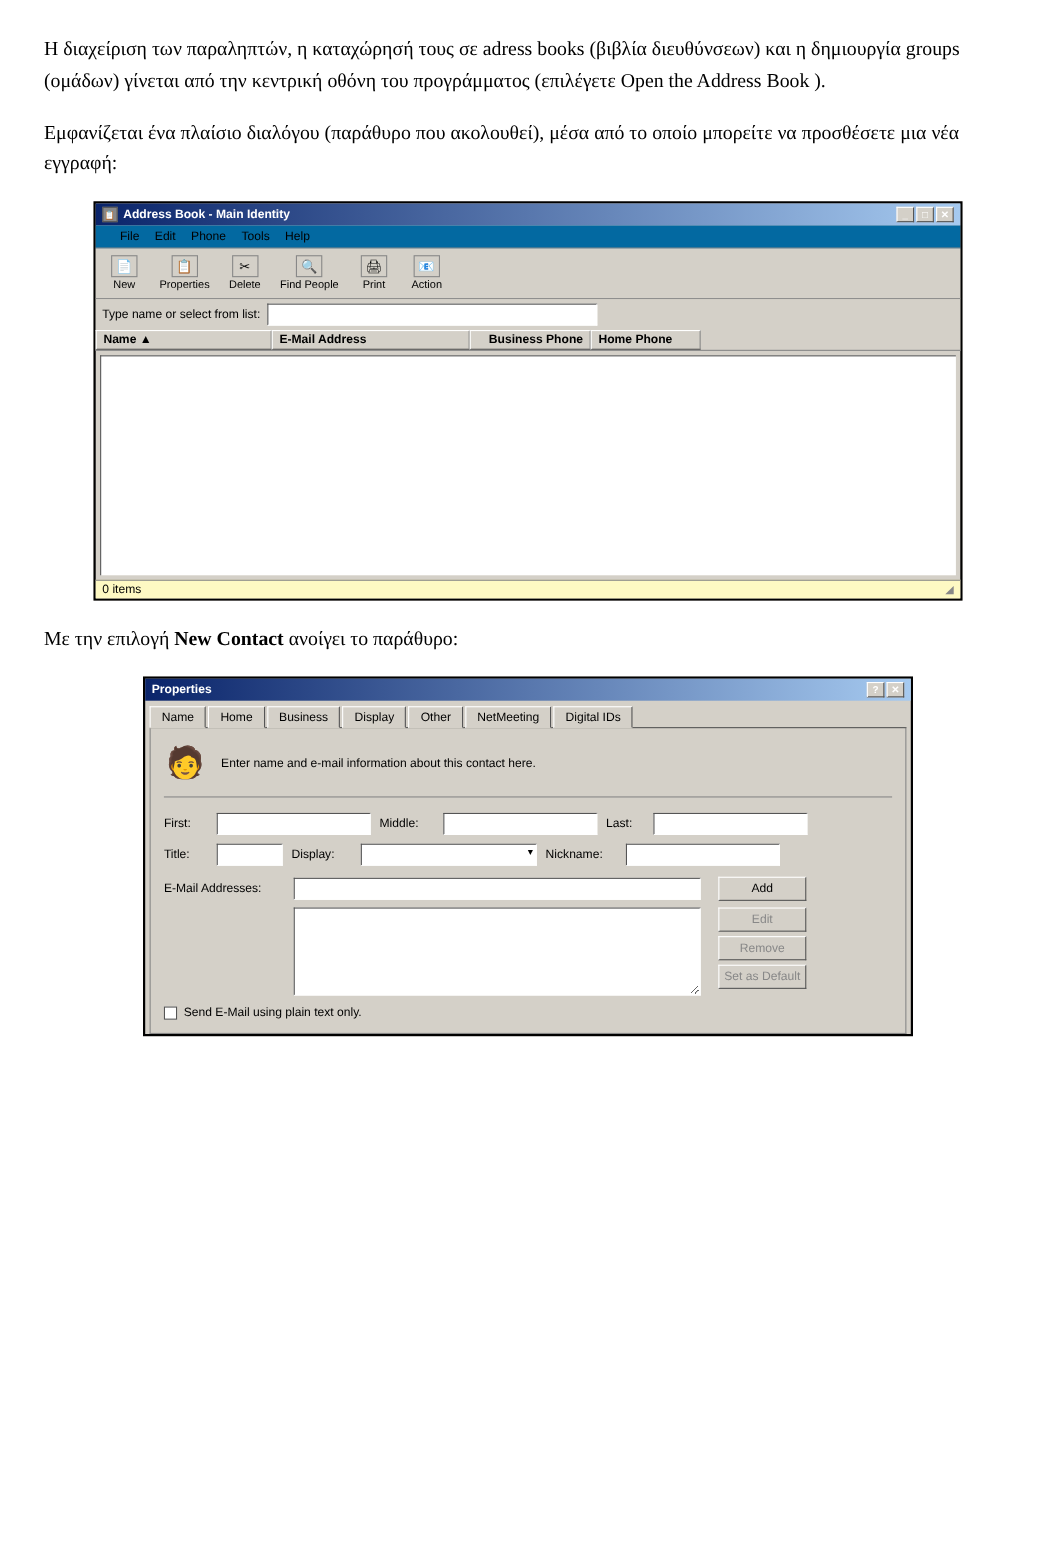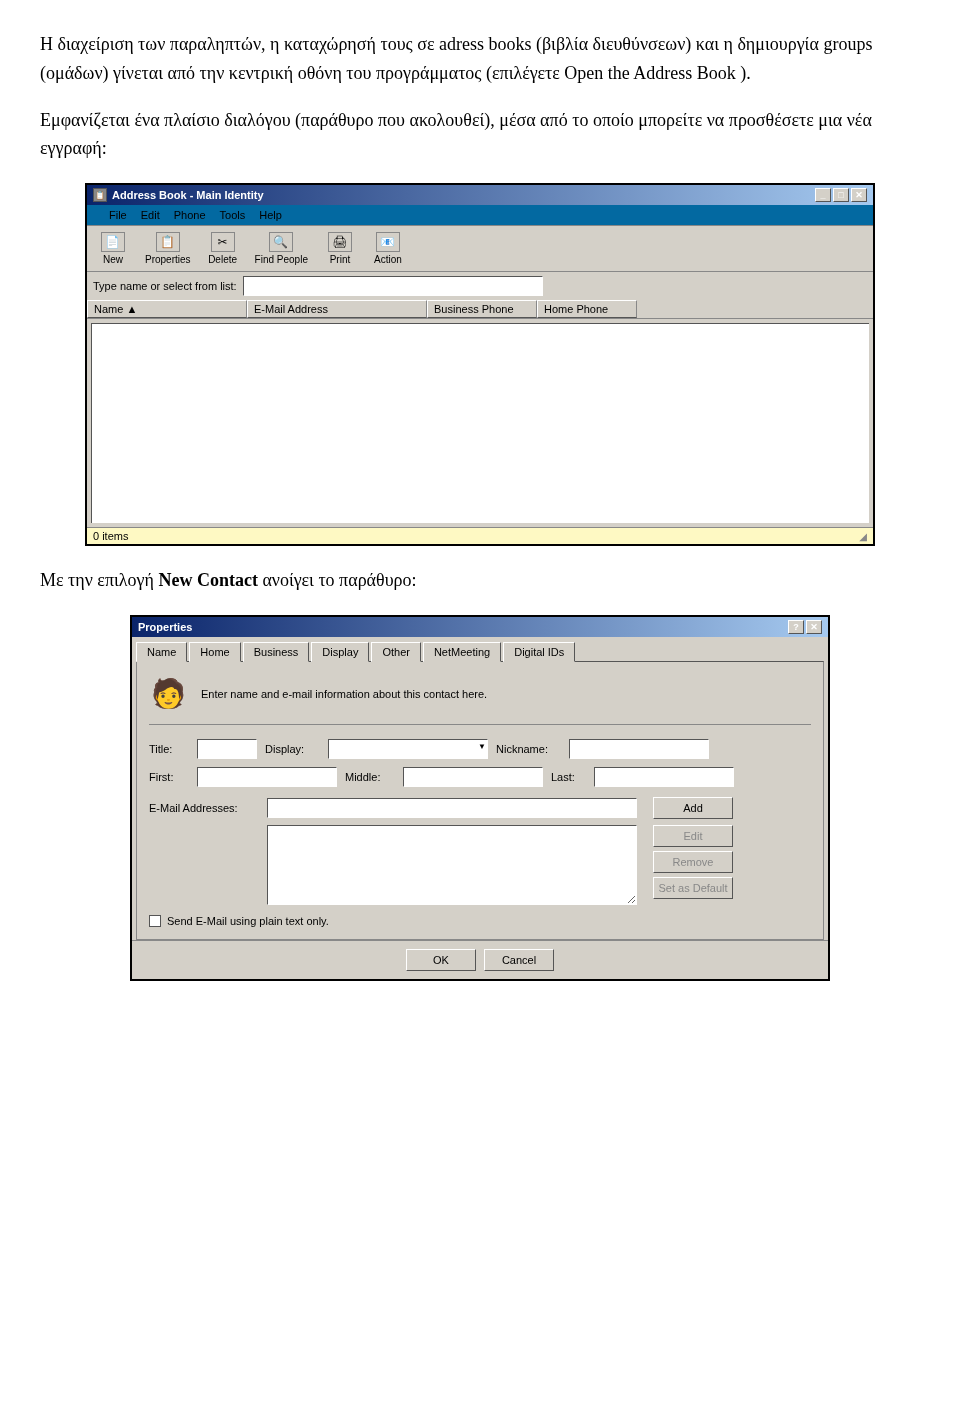--- a/index.html
+++ b/index.html
@@ -134,21 +134,21 @@
       display: flex;
       border-bottom: 1px solid #888;
       font-size: 11px;
     }
     .win-list-col {
       padding: 2px 6px;
       border-right: 1px solid #888;
       border-top: 1px solid #fff;
       border-left: 1px solid #fff;
       border-bottom: 1px solid #555;
-      font-weight: normal;
+      font-weight: bold;
       cursor: pointer;
     }
     .win-list-body {
       background: #fff;
       min-height: 180px;
       border-top: 1px solid #555;
       border-left: 1px solid #555;
       margin: 4px;
     }
     .win-status-bar {
@@ -356,21 +356,21 @@
       border-right: 1px solid #555;
       border-bottom: 1px solid #555;
       font-size: 11px;
       cursor: pointer;
       display: flex;
       align-items: center;
       justify-content: center;
     }
     .col-name { width: 160px; }
     .col-email { width: 180px; }
-    .col-biz { width: 110px; }
+    .col-biz { width: 110px; text-align: right; }
     .col-home { width: 100px; }
 
     .window-wrapper {
       width: 790px;
       margin: 0 auto;
     }
     .dialog-wrapper {
       width: 700px;
       margin: 0 auto;
     }
@@ -478,40 +478,40 @@
       <div class="win-tab">Other</div>
       <div class="win-tab">NetMeeting</div>
       <div class="win-tab">Digital IDs</div>
     </div>
 
     <div class="win-tab-content">
 
       <div class="contact-info-banner">
         <div class="contact-avatar">🧑</div>
         <div class="contact-info-text">Enter name and e-mail information about this contact here.</div>
+      </div>
+
+      <div class="form-row">
+        <span class="form-label">First:</span>
+        <input class="form-input form-input-md" type="text" style="">
+        <span class="form-label" style="min-width: 50px;">Middle:</span>
+        <input class="form-input form-input-md" type="text" style="">
+        <span class="form-label" style="min-width: 35px;">Last:</span>
+        <input class="form-input form-input-md" type="text" style="">
       </div>
 
       <div class="form-row">
         <span class="form-label">Title:</span>
         <input class="form-input form-input-sm" type="text" style="width: 60px;">
         <span class="form-label" style="min-width: 55px;">Display:</span>
         <div class="form-select-wrapper">
           <select class="form-select"></select>
           <span class="form-select-arrow">▼</span>
         </div>
         <span class="form-label" style="min-width: 65px;">Nickname:</span>
-        <input class="form-input form-input-md" type="text" style="">
-      </div>
-
-      <div class="form-row">
-        <span class="form-label">First:</span>
-        <input class="form-input form-input-md" type="text" style="">
-        <span class="form-label" style="min-width: 50px;">Middle:</span>
-        <input class="form-input form-input-md" type="text" style="">
-        <span class="form-label" style="min-width: 35px;">Last:</span>
         <input class="form-input form-input-md" type="text" style="">
       </div>
 
       <div class="email-section">
         <div class="email-row">
           <span class="form-label" style="min-width: 110px;">E-Mail Addresses:</span>
           <input class="form-input" type="text" style="width: 370px;">
           <div class="side-buttons">
             <div class="win-dialog-btn">Add</div>
           </div>
@@ -526,18 +526,14 @@
           </div>
         </div>
       </div>
 
       <div class="checkbox-row">
         <div class="win-checkbox"></div>
         <span>Send E-Mail using plain text only.</span>
       </div>
     </div>
 
-    <div class="dialog-footer">
-      <div class="footer-btn">OK</div>
-      <div class="footer-btn">Cancel</div>
-    </div>
   </div>
 </div>
 
 </body></html>

